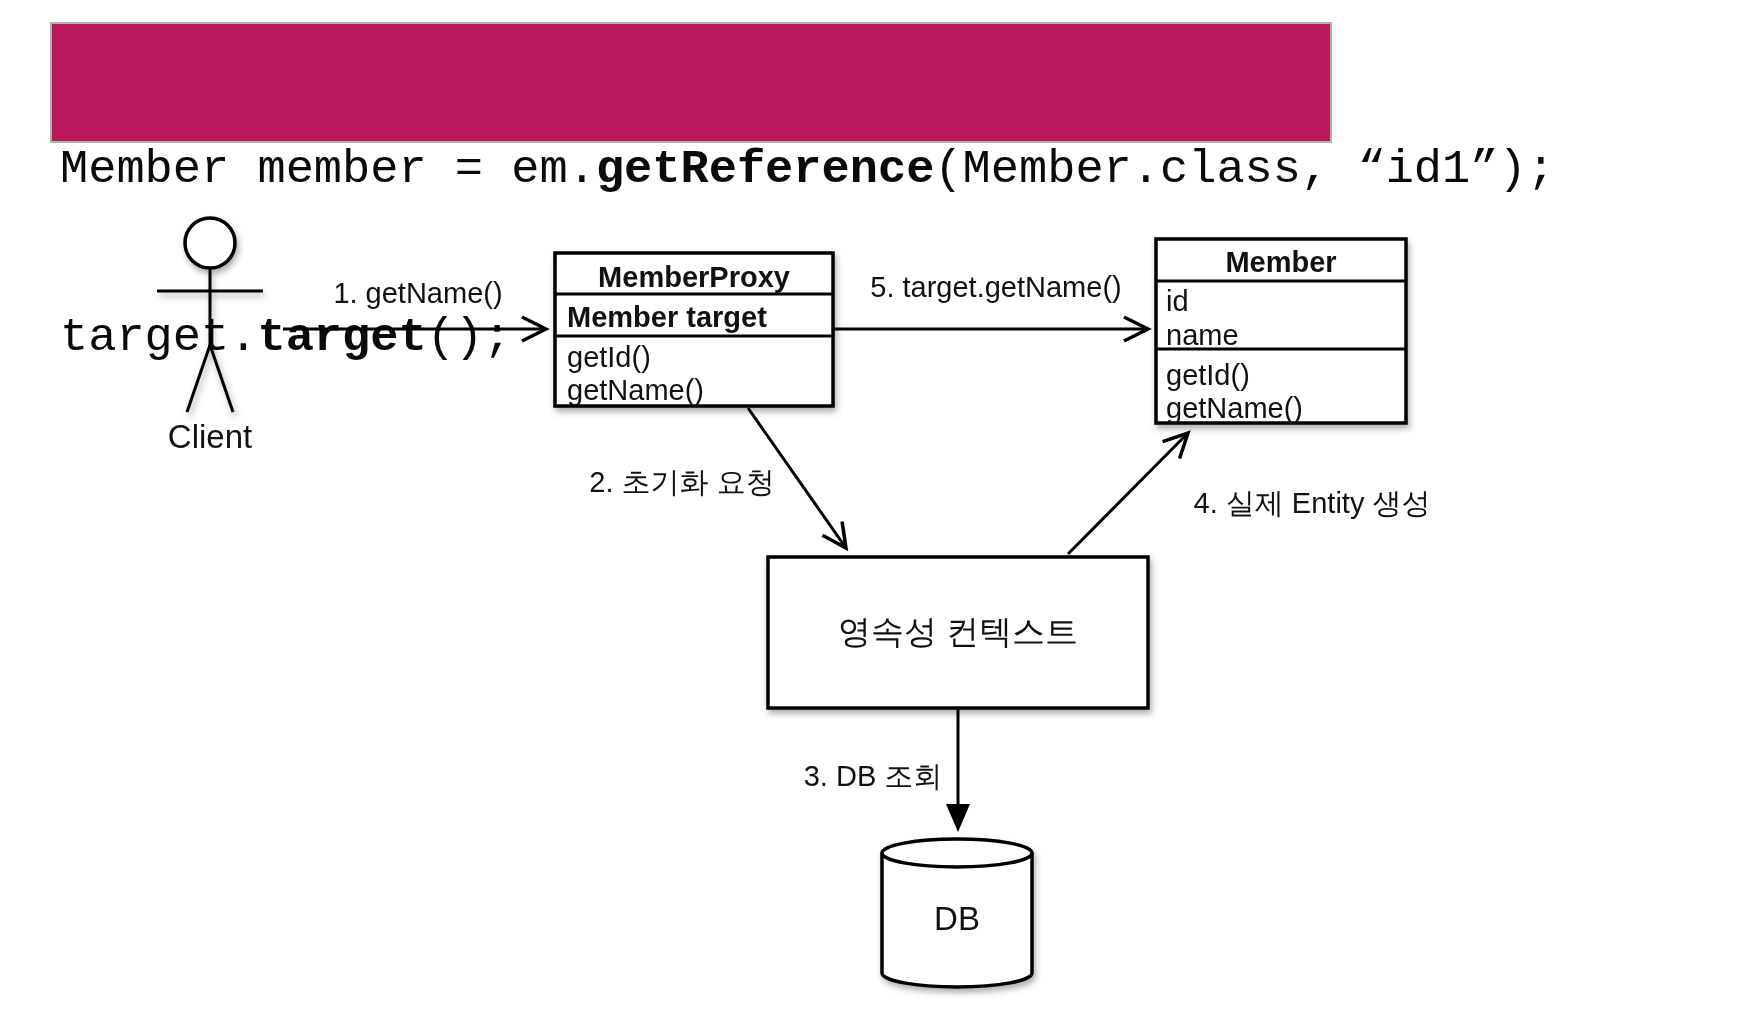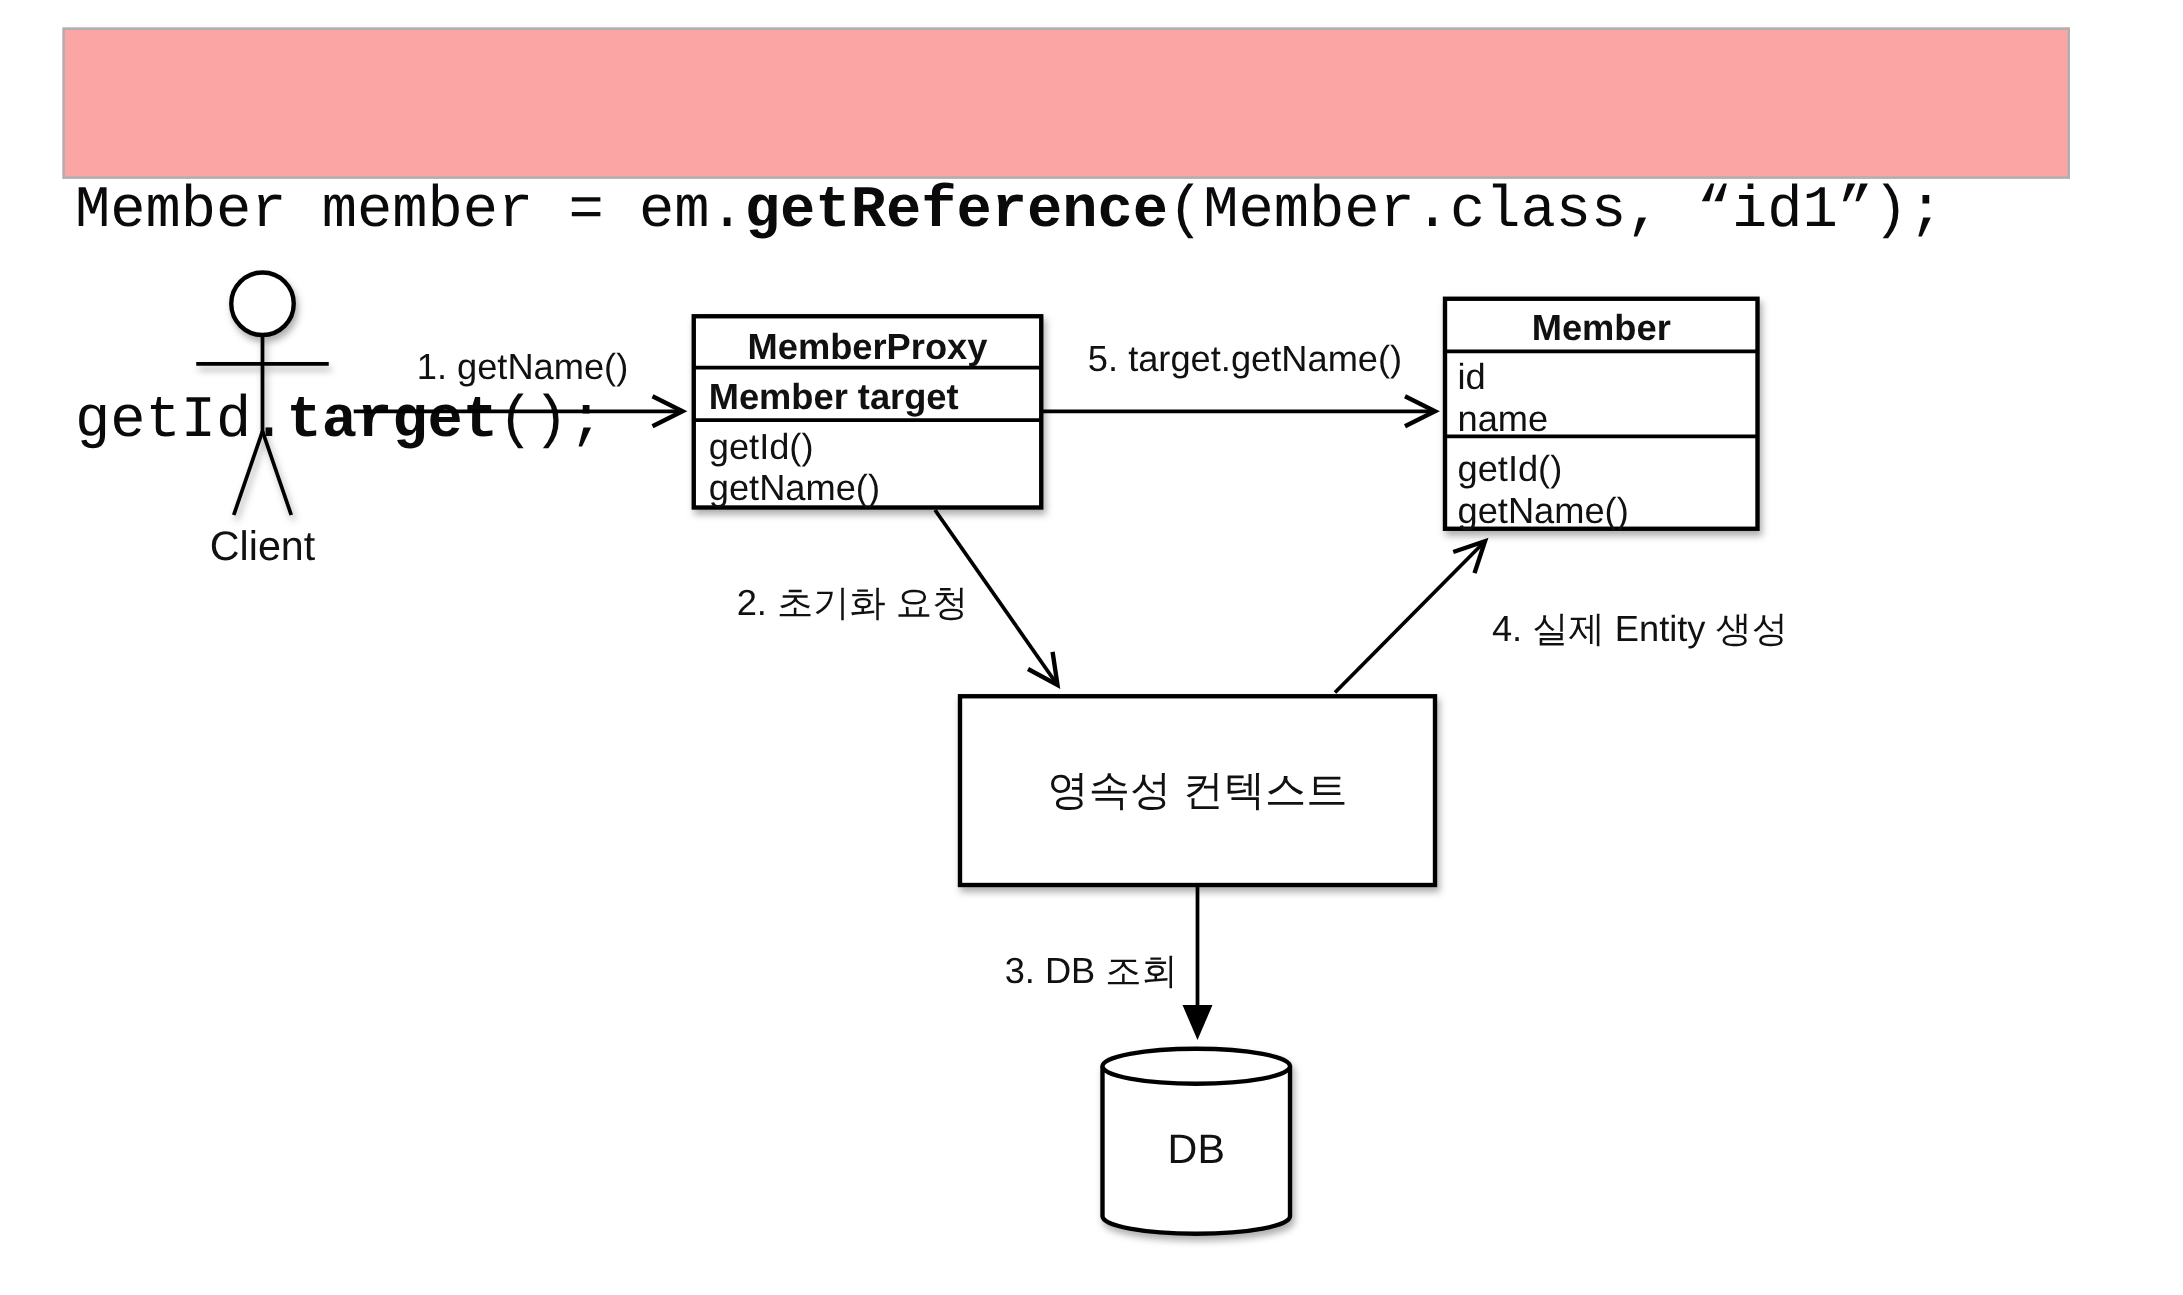--- a/index.html
+++ b/index.html
@@ -8,23 +8,23 @@
     width: 1746px;
     height: 1036px;
     background: #ffffff;
     overflow: hidden;
     font-family: "Liberation Sans", sans-serif;
     color: #111111;
   }
   .code-box {
     position: absolute;
     left: 50px; top: 22px;
-    width: 1606px; height: 121px;
+    width: 1282px; height: 121px;
     border: 2px solid #b0b0b0;
-    background: #fca5a5;
+    background: #be185d;
     box-sizing: border-box;
     padding: 6px 0 0 8px;
     font-family: "Liberation Mono", monospace;
     font-size: 47px;
     line-height: 56px;
     white-space: pre;
     color: #0a0a0a;
   }
   .code-box .b { font-weight: bold; }
   svg.diagram { position: absolute; left: 0; top: 0; }
@@ -40,21 +40,21 @@
   svg.diagram text.mid  { text-anchor: middle; }
   svg.diagram text.big  { font-size: 33px; }
 </style>
 </head>
 <body>
 
 <div class="stage">
 
   <div class="code-box">
     <div class="code-line"><span>Member member = em.</span><span class="b">getReference</span><span>(Member.class, “id1”);</span></div>
-    <div class="code-line"><span>getId.</span><span class="b">target</span><span>();</span></div>
+    <div class="code-line"><span>target.</span><span class="b">target</span><span>();</span></div>
   </div>
 
   <svg class="diagram" width="1746" height="1036" viewBox="0 0 1746 1036">
     <defs>
       <filter id="soft-shadow" x="-20%" y="-20%" width="150%" height="160%">
         <feDropShadow dx="2" dy="4" stdDeviation="3" flood-color="#000000" flood-opacity="0.32"></feDropShadow>
       </filter>
       <marker id="open-arrow" markerUnits="userSpaceOnUse" markerWidth="46" markerHeight="36" refX="0" refY="0" orient="auto" overflow="visible">
         <path d="M -24 -12 L 0 0 L -24 12" fill="none" stroke="#000000" stroke-width="3.5"></path>
       </marker>

